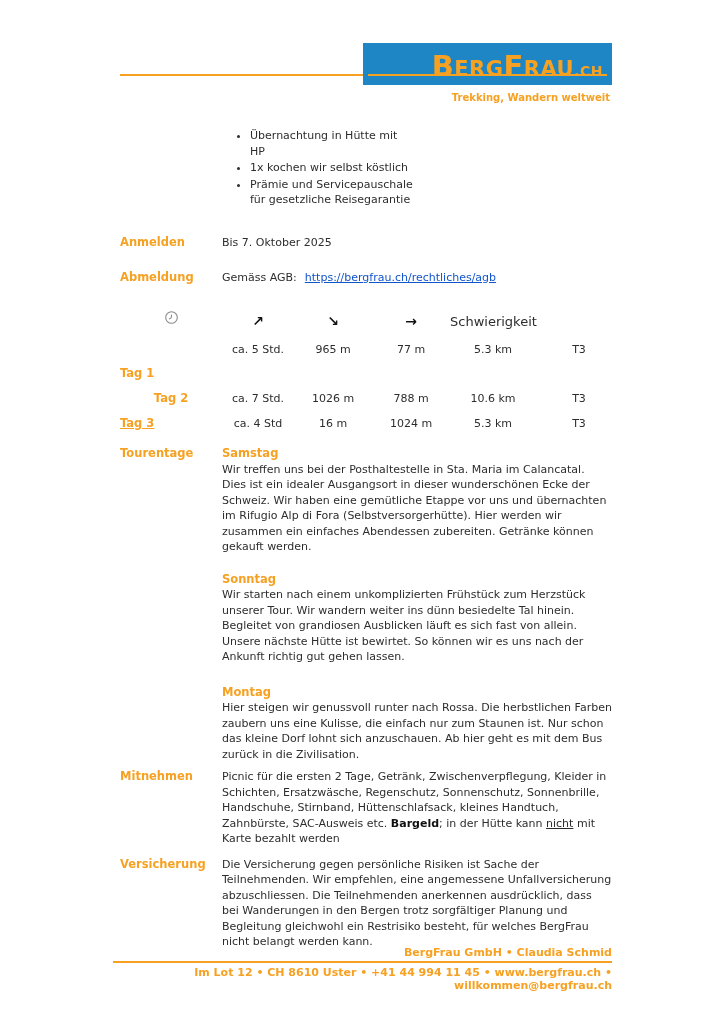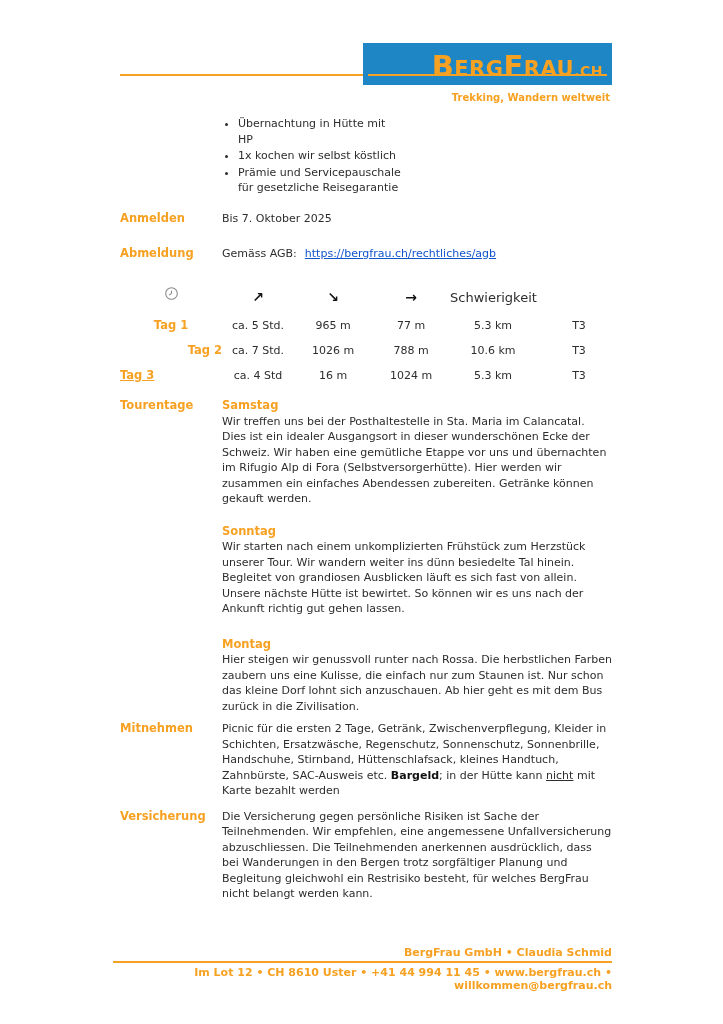--- a/index.html
+++ b/index.html
@@ -20,21 +20,21 @@
   .logo-text .sm { font-size:21px; line-height:1; }
   .logo-text .xs { font-size:14px; line-height:1; }
   .tagline { position:absolute; top:90px; right:113px; color:#F7A122; font-weight:bold; font-size:10px; }
 
   
   .content { position:absolute; left:120px; top:116px; width:492px; }
   .section { display:grid; grid-template-columns:102px 1fr; }
   .label { color:#F7A122; font-weight:bold; font-size:11.5px; }
   .value { color:#2d2d2d; }
 
-  ul.bullets { margin:0; padding:0 0 0 16px; width:210px; }
+  ul.bullets { margin:12px; padding:0 0 0 16px; width:210px; }
   ul.bullets li { white-space:pre-line; margin:0 0 1px 0; }
   .bullets-wrap { margin-bottom:14px; }
 
   .mb20 { margin-bottom:20px; }
   .mb10 { margin-bottom:10px; }
 
   .agb-link { color:#1155CC; text-decoration:underline; margin-left:8px; }
 
   
   .req-grid { display:grid; grid-template-columns:102px 72px 78px 78px 86px 86px; }
@@ -119,29 +119,29 @@
             </svg>
           </span>
         </div>
         <div class="cell head-cell arrow-glyph">↗</div>
         <div class="cell head-cell arrow-glyph">↘</div>
         <div class="cell head-cell arrow-glyph">→</div>
         <div class="cell head-cell schwierigkeit-head">Schwierigkeit</div>
       </div>
 
       <div class="req-grid">
-        <div class="label cell" style="text-align:center;">Tag 1</div>
+        <div class="label cell" style="text-align:left;margin-top:24px;">Tag 1</div>
         <div class="cell">ca. 5 Std.</div>
         <div class="cell">965 m</div>
         <div class="cell">77 m</div>
         <div class="cell">5.3 km</div>
         <div class="cell">T3</div>
       </div>
       <div class="req-grid">
-        <div class="label cell" style="text-align:right;">Tag 2</div>
+        <div class="label cell" style="text-align:center;">Tag 2</div>
         <div class="cell">ca. 7 Std.</div>
         <div class="cell">1026 m</div>
         <div class="cell">788 m</div>
         <div class="cell">10.6 km</div>
         <div class="cell">T3</div>
       </div>
       <div class="req-grid">
         <div class="label cell" style="text-align:left;text-decoration:underline;">Tag 3</div>
         <div class="cell">ca. 4 Std</div>
         <div class="cell">16 m</div>

